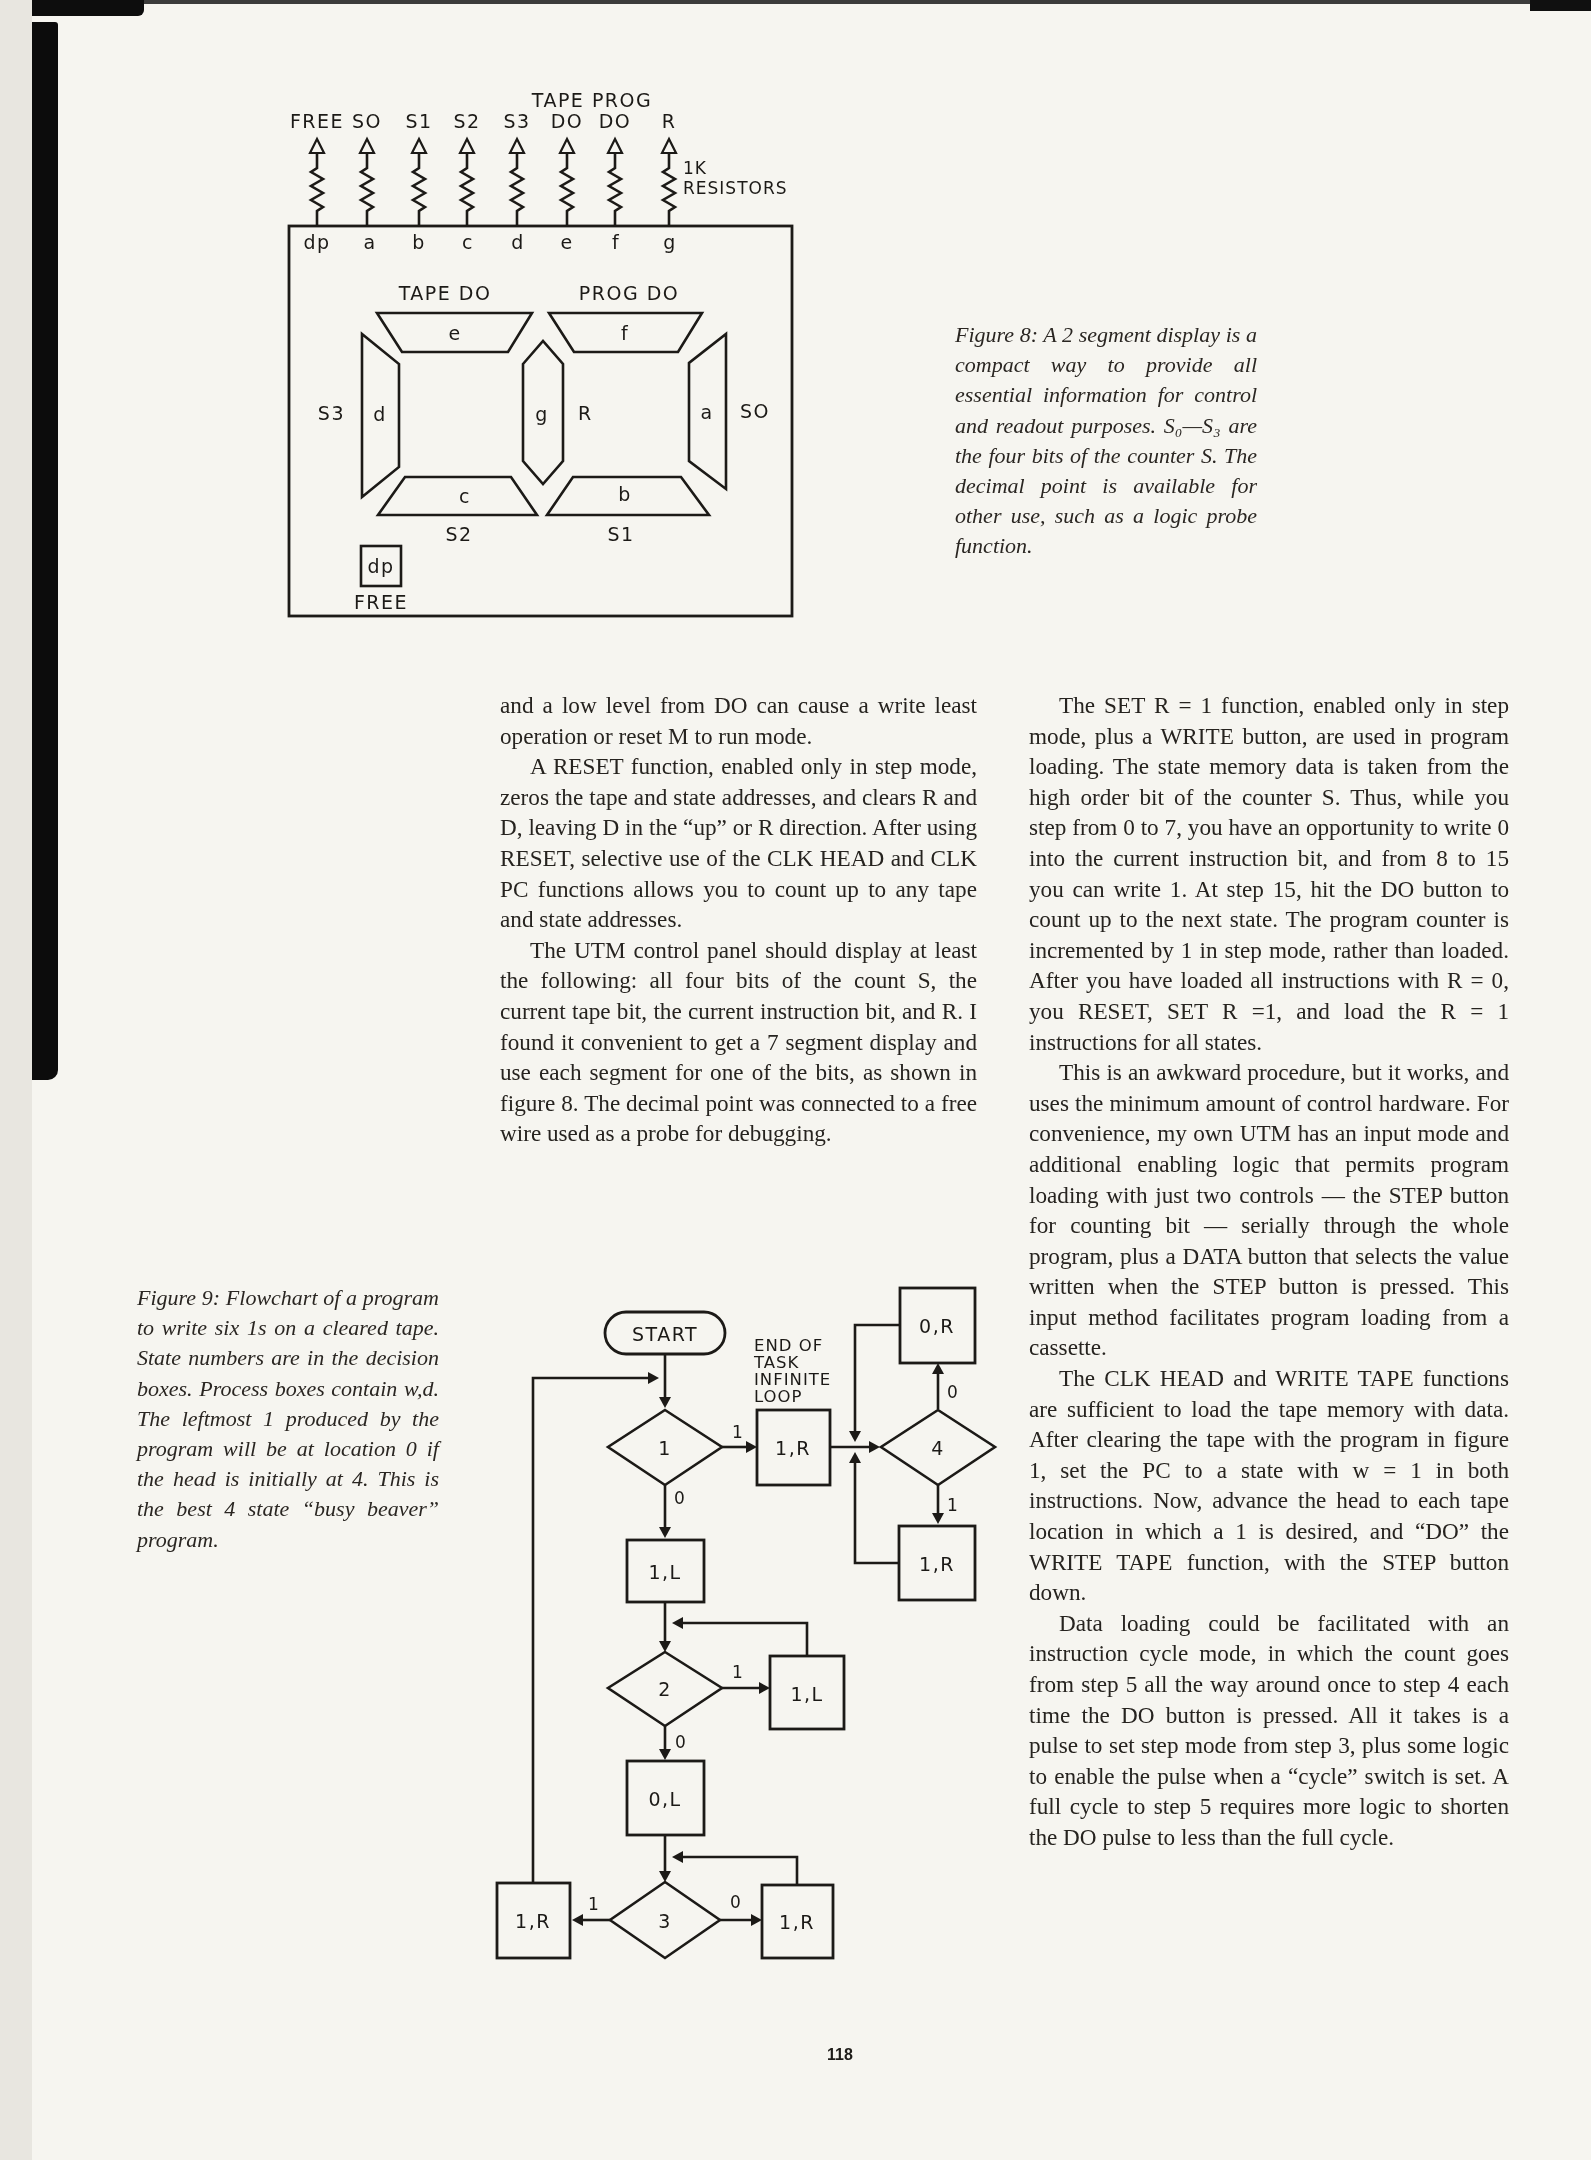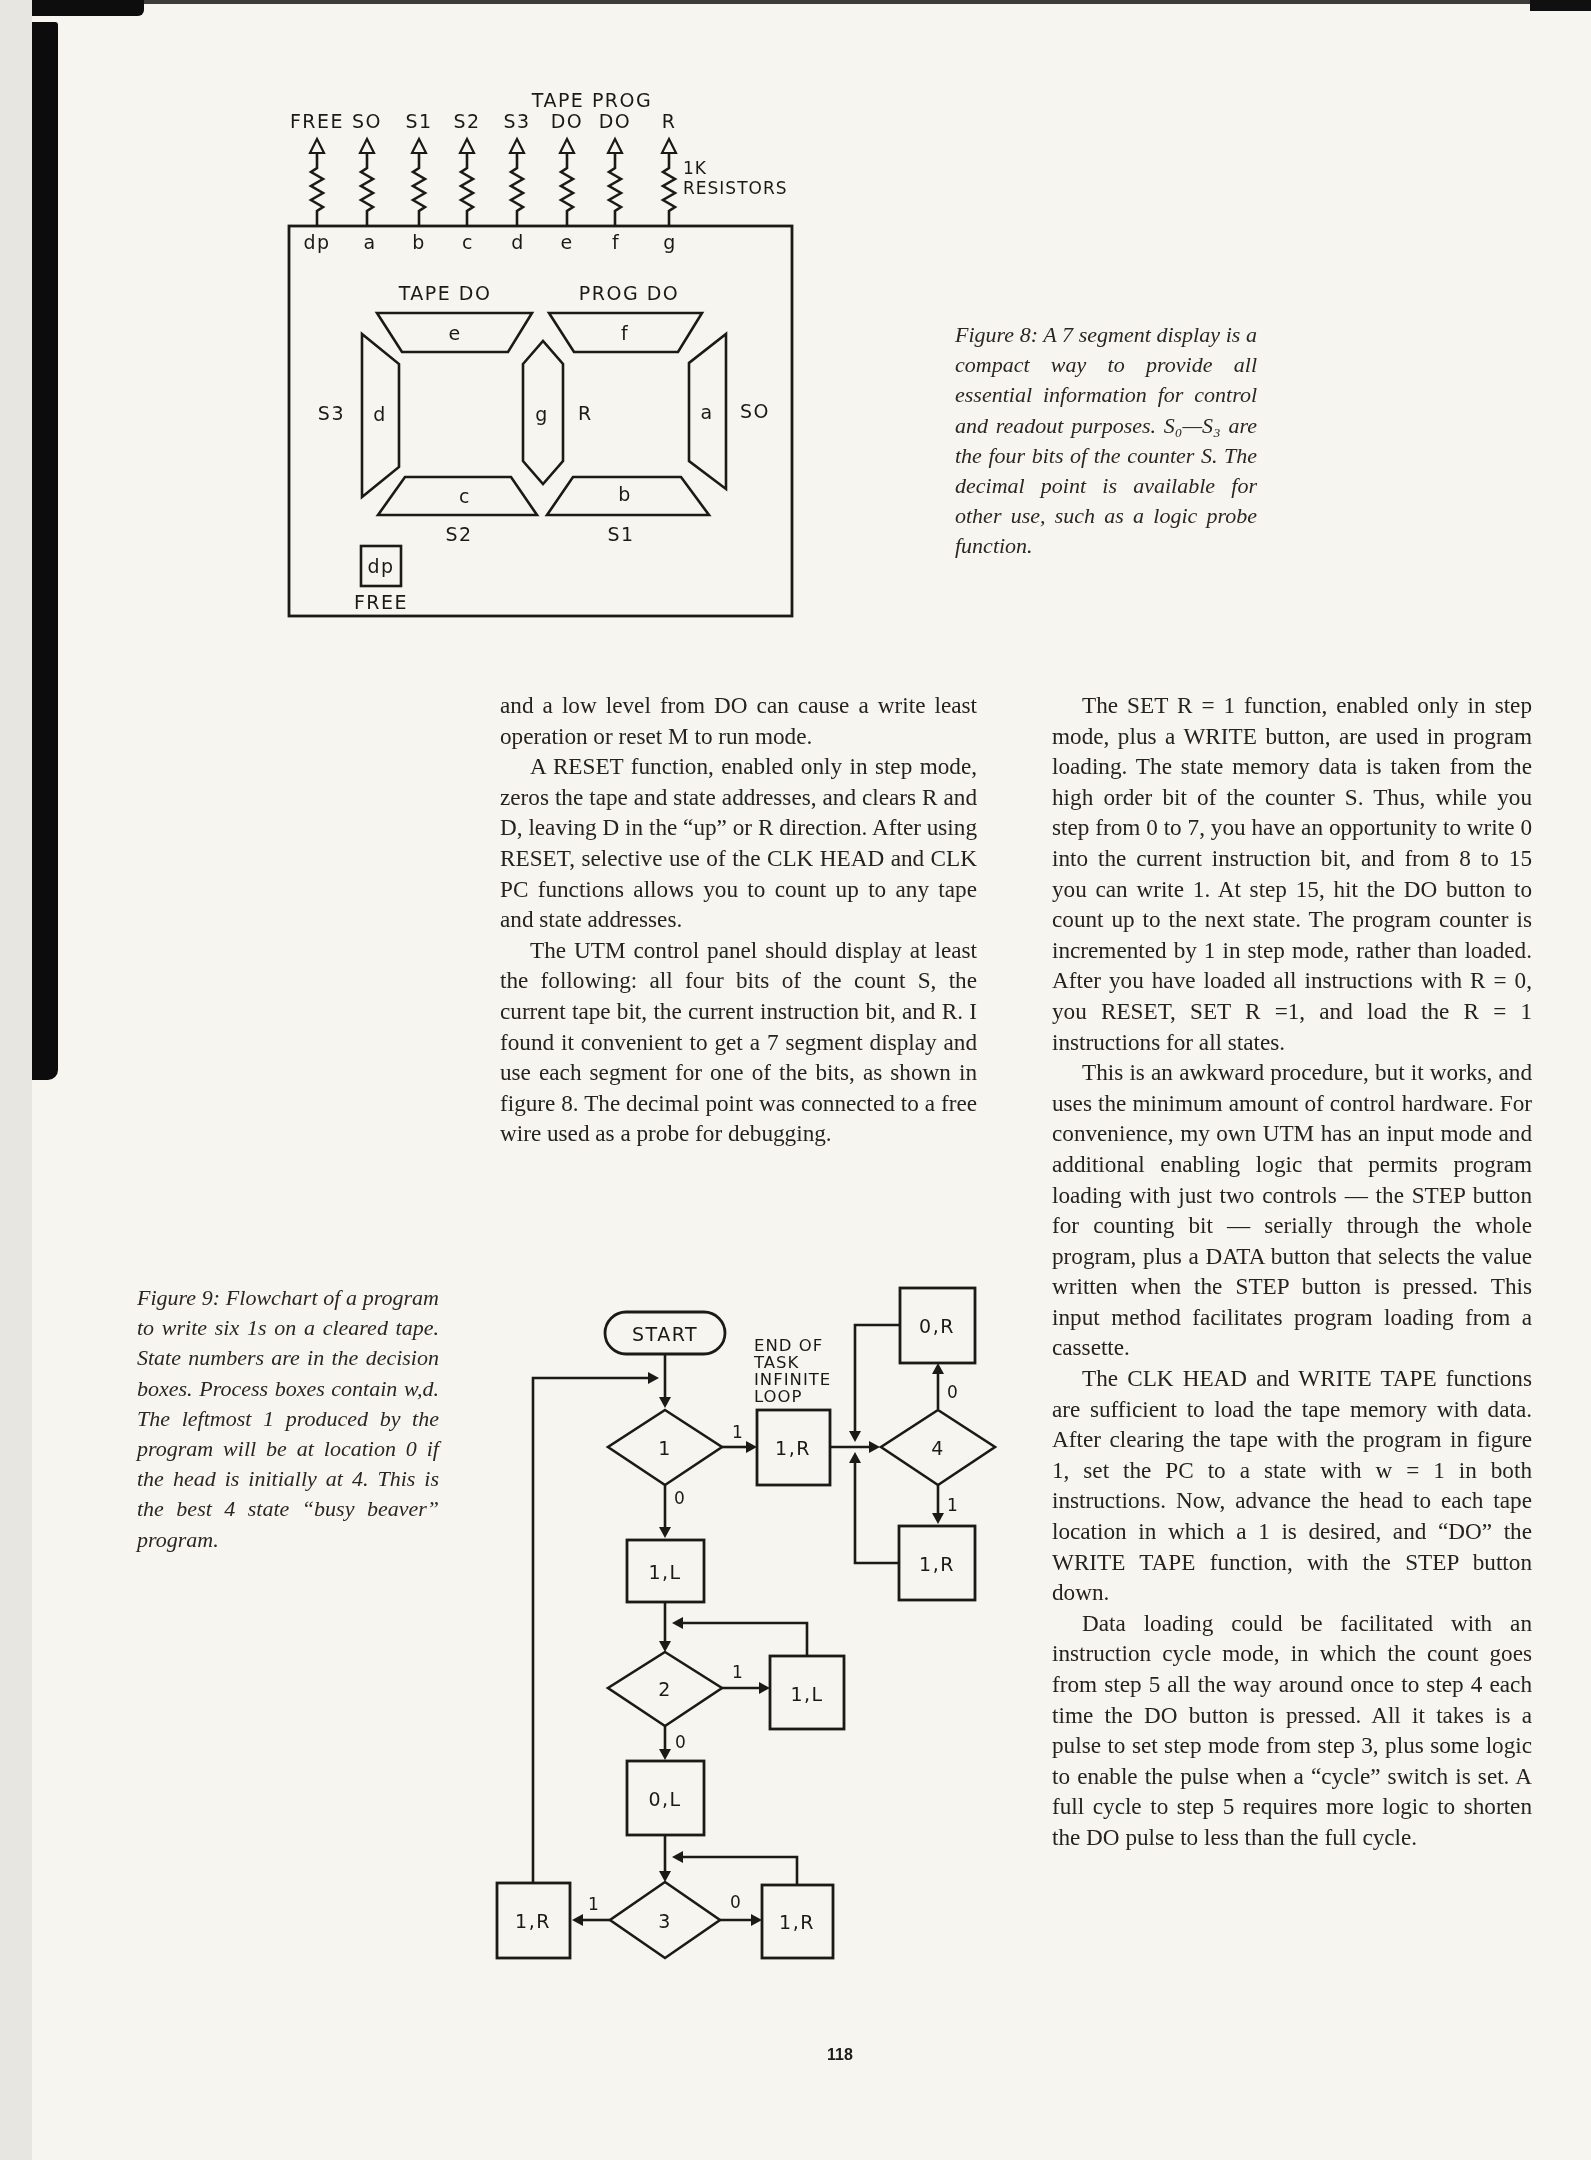--- a/index.html
+++ b/index.html
@@ -137,29 +137,29 @@
     <text class="dia-text" x="349" y="573" text-anchor="middle">dp</text>
 
     <text class="dia-text" x="313" y="420" text-anchor="end">S3</text>
     <text class="dia-text" x="546" y="420">R</text>
     <text class="dia-text" x="708" y="418">SO</text>
     <text class="dia-text" x="427" y="541" text-anchor="middle">S2</text>
     <text class="dia-text" x="589" y="541" text-anchor="middle">S1</text>
     <text class="dia-text" x="349" y="609" text-anchor="middle">FREE</text>
   </svg>
 
-  <div class="caption" style="left:923px;top:320px;width:302px;">Figure 8: A 7 segment display is a compact way to provide all essential information for control and readout purposes. S₀—S₃ are the four bits of the counter S. The decimal point is available for other use, such as a logic probe function.</div>
+  <div class="caption" style="left:923px;top:320px;width:302px;">Figure 8: A 2 segment display is a compact way to provide all essential information for control and readout purposes. S₀—S₃ are the four bits of the counter S. The decimal point is available for other use, such as a logic probe function.</div>
 
   <div class="body-col" style="left:468px;top:690px;width:477px;">
     <p>and a low level from DO can cause a write least operation or reset M to run mode.</p>
     <p class="ind">A RESET function, enabled only in step mode, zeros the tape and state addresses, and clears R and D, leaving D in the “up” or R direction. After using RESET, selective use of the CLK HEAD and CLK PC functions allows you to count up to any tape and state addresses.</p>
     <p class="ind">The UTM control panel should display at least the following: all four bits of the count S, the current tape bit, the current instruction bit, and R. I found it convenient to get a 7 segment display and use each segment for one of the bits, as shown in figure 8. The decimal point was connected to a free wire used as a probe for debugging.</p>
   </div>
 
-  <div class="body-col" style="left:1020px;top:690px;width:480px;">
+  <div class="body-col" style="left:997px;top:690px;width:480px;">
     <p class="ind">The SET R = 1 function, enabled only in step mode, plus a WRITE button, are used in program loading. The state memory data is taken from the high order bit of the counter S. Thus, while you step from 0 to 7, you have an opportunity to write 0 into the current instruction bit, and from 8 to 15 you can write 1. At step 15, hit the DO button to count up to the next state. The program counter is incremented by 1 in step mode, rather than loaded. After you have loaded all instructions with R = 0, you RESET, SET R =1, and load the R = 1 instructions for all states.</p>
     <p class="ind">This is an awkward procedure, but it works, and uses the minimum amount of control hardware. For convenience, my own UTM has an input mode and additional enabling logic that permits program loading with just two controls — the STEP button for counting bit — serially through the whole program, plus a DATA button that selects the value written when the STEP button is pressed. This input method facilitates program loading from a cassette.</p>
     <p class="ind">The CLK HEAD and WRITE TAPE functions are sufficient to load the tape memory with data. After clearing the tape with the program in figure 1, set the PC to a state with w = 1 in both instructions. Now, advance the head to each tape location in which a 1 is desired, and “DO” the WRITE TAPE function, with the STEP button down.</p>
     <p class="ind">Data loading could be facilitated with an instruction cycle mode, in which the count goes from step 5 all the way around once to step 4 each time the DO button is pressed. All it takes is a pulse to set step mode from step 3, plus some logic to enable the pulse when a “cycle” switch is set. A full cycle to step 5 requires more logic to shorten the DO pulse to less than the full cycle.</p>
   </div>
 
   <div class="caption" style="left:105px;top:1283px;width:302px;">Figure 9: Flowchart of a program to write six 1s on a cleared tape. State numbers are in the decision boxes. Process boxes contain w,d. The leftmost 1 produced by the program will be at location 0 if the head is initially at 4. This is the best 4 state “busy beaver” program.</div>
 
   <svg class="fig-svg" style="left:440px;top:1230px;" width="540" height="770" viewBox="440 1230 540 770">
 

